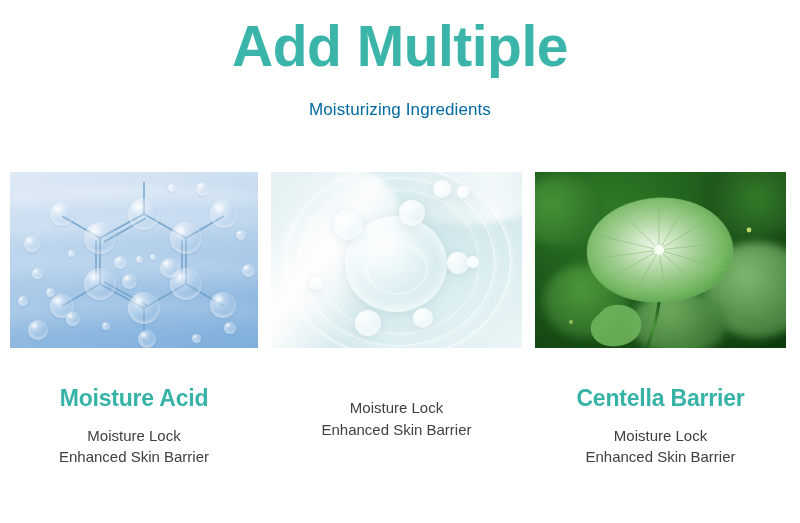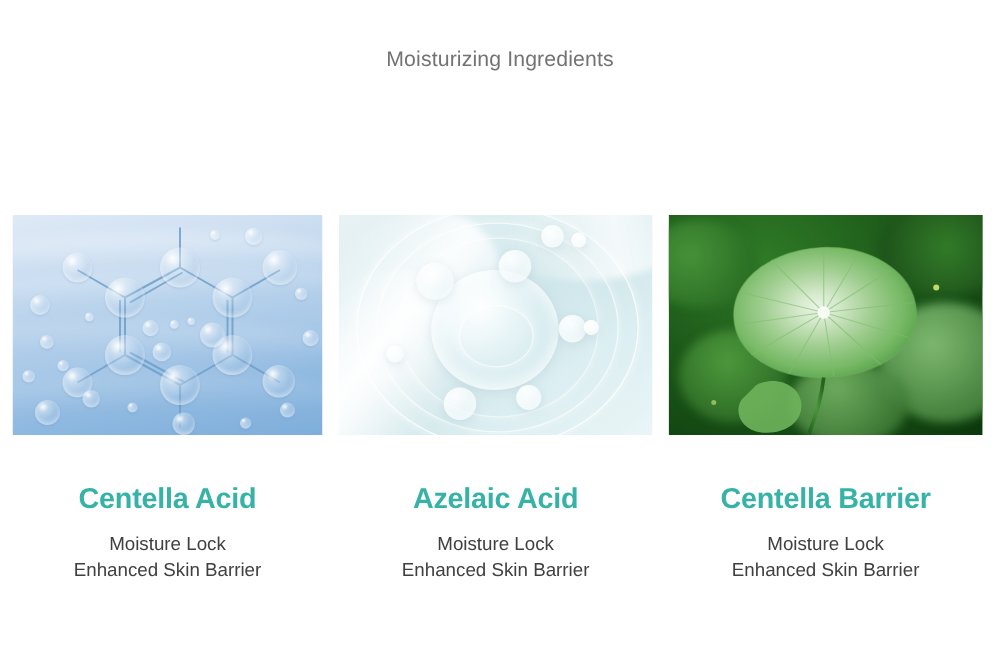--- a/index.html
+++ b/index.html
@@ -30,21 +30,21 @@
   .main-title {
     font-size: 57px;
     font-weight: bold;
     color: #3bb5a9;
     letter-spacing: -0.5px;
     line-height: 1.08;
     margin: 0;
   }
   .sub-title {
     font-size: 17px;
-    color: #737373;
+    color: #0369a1;
     font-weight: normal;
     margin: 0;
     padding-top: 22px;
     letter-spacing: 0.1px;
   }
 
   
   .image-row {
     position: absolute;
     top: 172px;
@@ -194,20 +194,21 @@
     padding-top: 12px;
   }
   .ing-desc span { display: block; }
 </style>
 </head>
 <body>
 
 <div class="page">
 
   <div class="header">
+    <h1 class="main-title">Add Multiple</h1>
     <h2 class="sub-title">Moisturizing Ingredients</h2>
   </div>
 
   <div class="image-row">
 
     <div class="panel panel-1">
       <div class="molecule-scene">
         <div class="wave w1"></div>
         <div class="wave w2"></div>
         <div class="wave w3"></div>
@@ -350,29 +351,28 @@
           <circle cx="214" cy="58" r="2.4" fill="#d9f07a" opacity="0.85"></circle>
           <circle cx="36" cy="150" r="2" fill="#cdeb7a" opacity="0.6"></circle>
         </svg>
       </div>
     </div>
   </div>
 
   <div class="caption-row">
 
     <div class="caption cap-1">
-      <div class="ing-name">Centella Acid</div>
+      <div class="ing-name">Moisture Acid</div>
       <div class="ing-desc">
         <span>Moisture Lock</span>
         <span>Enhanced Skin Barrier</span>
       </div>
     </div>
 
     <div class="caption cap-2">
-      <div class="ing-name">Azelaic Acid</div>
       <div class="ing-desc">
         <span>Moisture Lock</span>
         <span>Enhanced Skin Barrier</span>
       </div>
     </div>
 
     <div class="caption cap-3">
       <div class="ing-name">Centella Barrier</div>
       <div class="ing-desc">
         <span>Moisture Lock</span>

